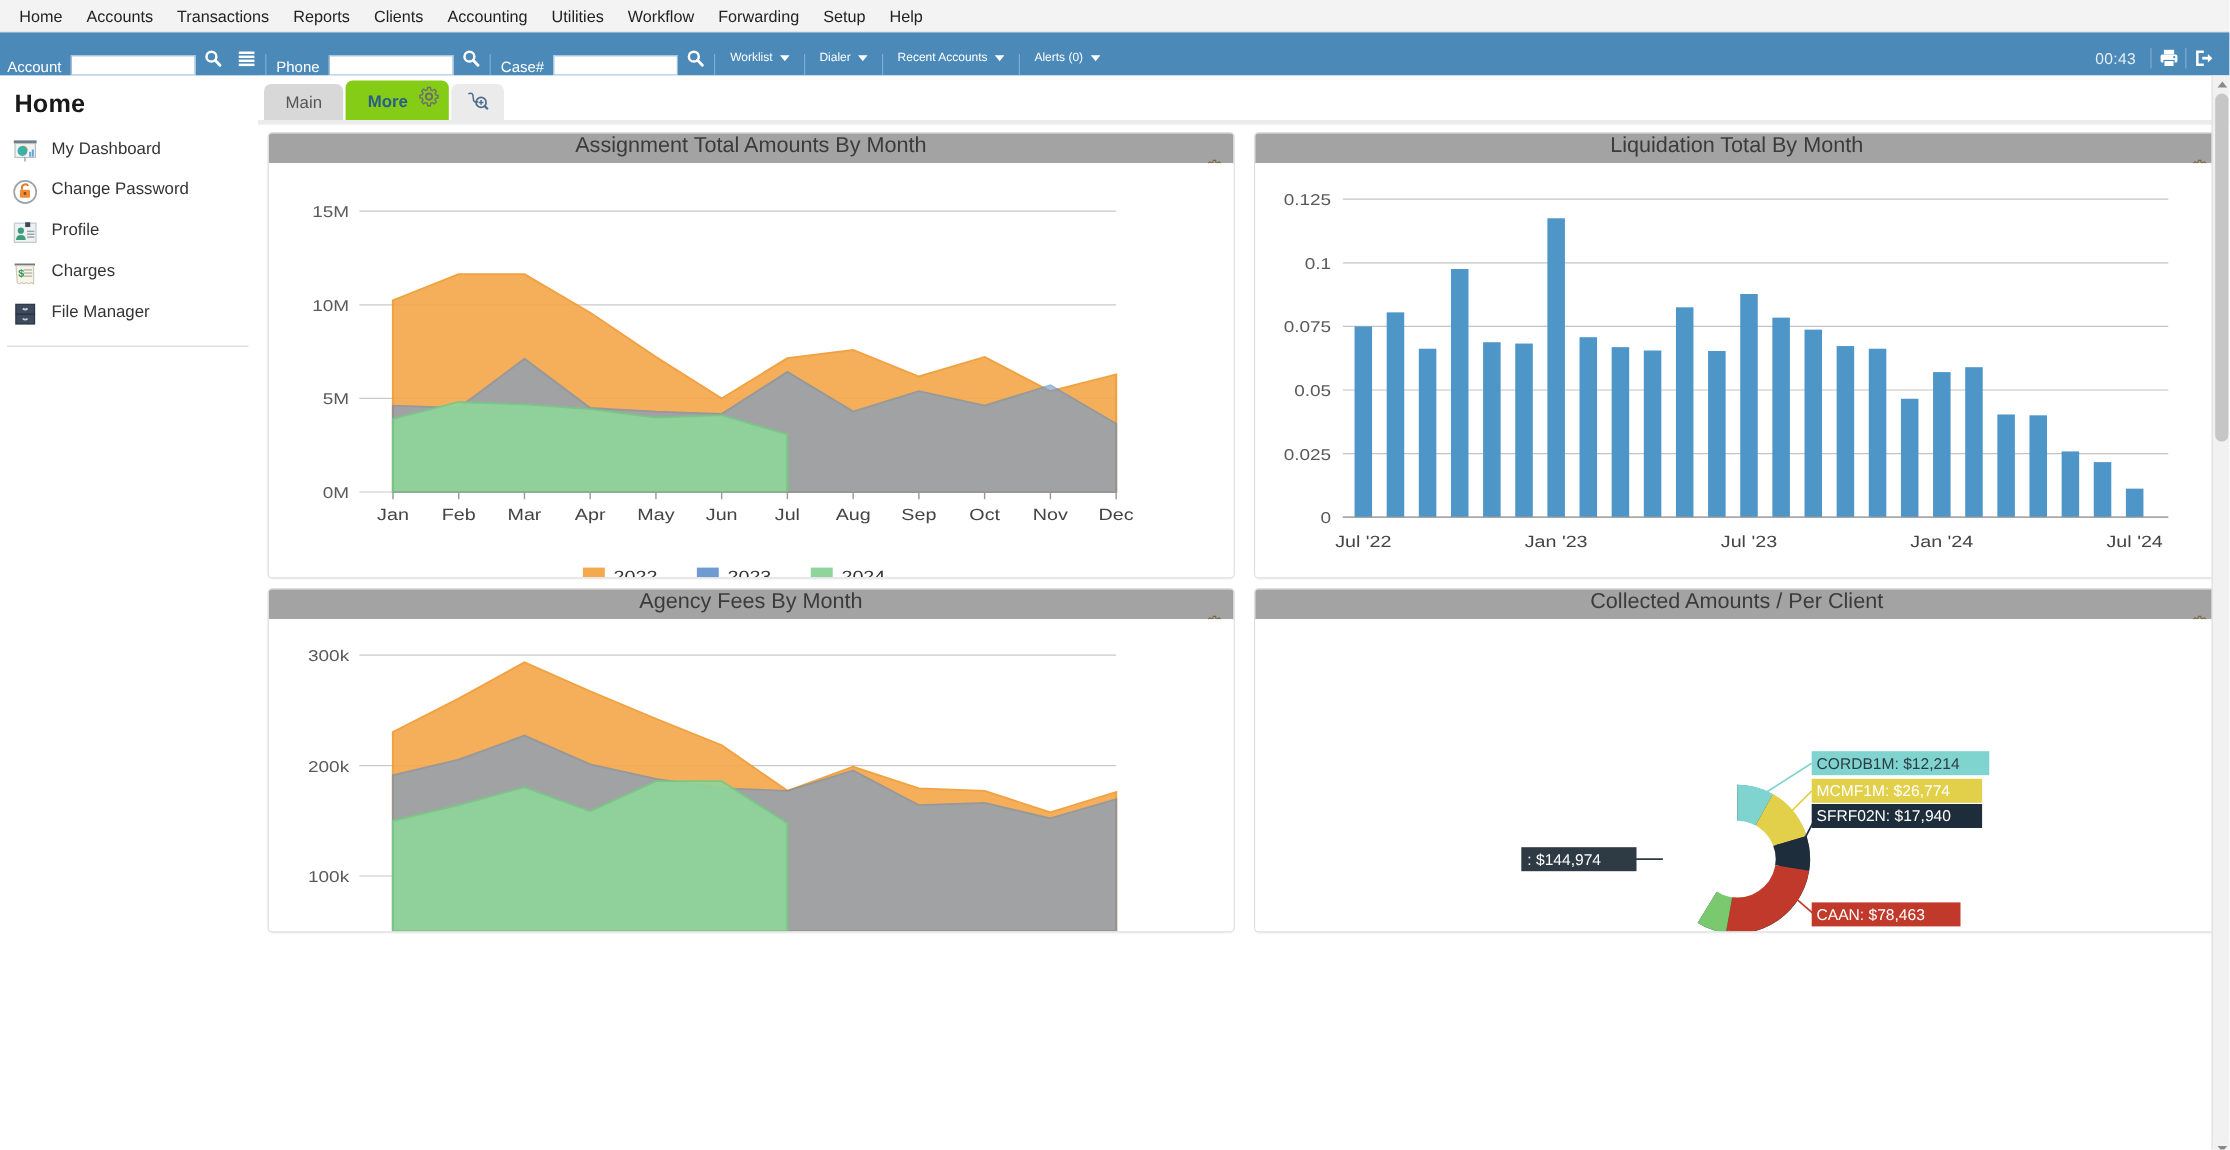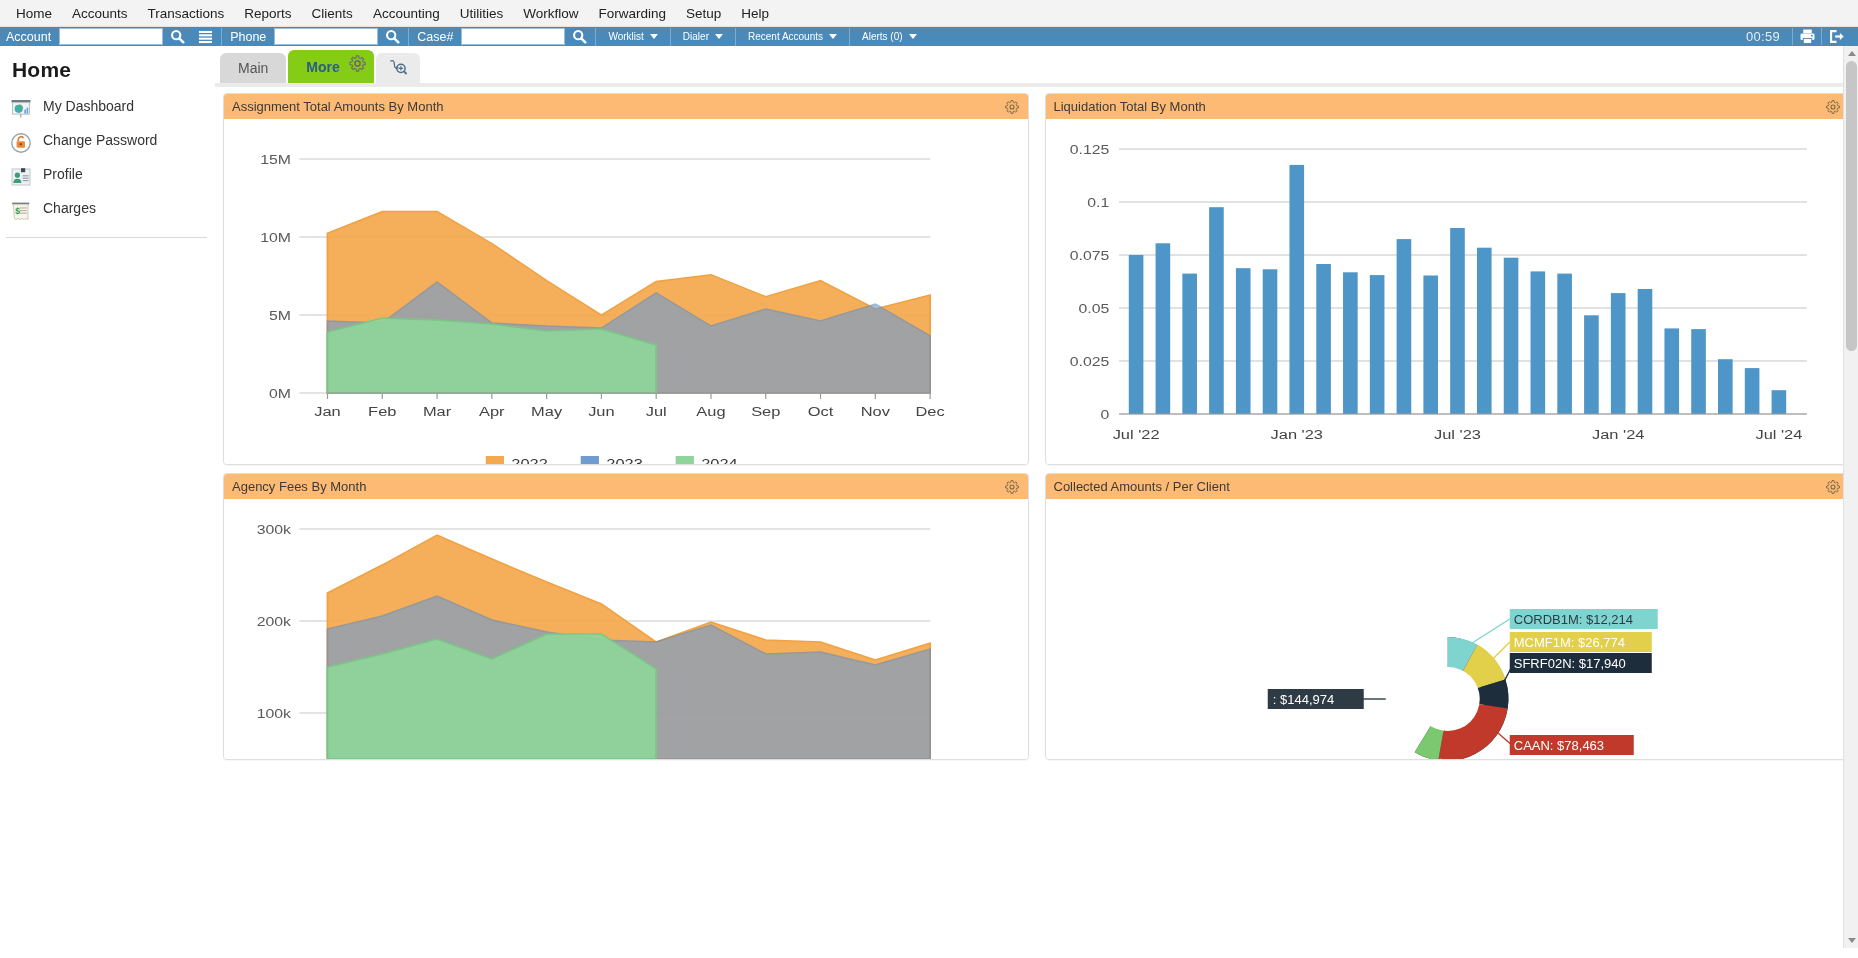--- a/index.html
+++ b/index.html
@@ -25,24 +25,24 @@
   .menubar .mi {
     font-size: 13.5px;
     color: #222;
     padding: 4px 10px;
     cursor: default;
     white-space: nowrap;
   }
 
   
   .toolbar {
-    height: 19px;
+    height: 36px;
     background: #4a89b8;
     display: flex;
-    align-items: center;
+    align-items: flex-end;
     color: #fff;
     font-size: 12.5px;
     position: relative;
   }
   .tb-label {
     padding: 0 8px 0 6px;
     font-size: 12.5px;
     color: #ffffff;
     white-space: nowrap;
   }
@@ -203,28 +203,29 @@
   }
 
   .card {
     border: 1px solid #dedede;
     border-radius: 4px;
     background: #fff;
     box-shadow: 0 1px 1px rgba(0,0,0,0.04);
     overflow: hidden;
   }
   .card-hd {
-    background: #fdba74;
+    background: #a3a3a3;
     height: 25px;
     display: flex;
     align-items: center;
     padding: 0 8px;
-    font-size: 13px;
+    font-size: 18px;
     color: #3b3b3b;
     position: relative;
+    flex-direction: column;
   }
   .card-hd .gear {
     margin-left: auto;
     cursor: pointer;
     display: flex;
   }
   .card-bd {
     background: #fff;
     position: relative;
   }
@@ -343,21 +344,21 @@
     <span>Recent Accounts</span>
     <span class="caret-d"></span>
   </div>
   <div class="tb-sep"></div>
   <div class="tb-drop">
     <span>Alerts (0)</span>
     <span class="caret-d"></span>
   </div>
 
   <div class="tb-right">
-    <div class="tb-timer">00:59</div>
+    <div class="tb-timer">00:43</div>
     <div class="tb-vline"></div>
     <div class="tb-icon-btn">
       <svg width="17" height="17" viewBox="0 0 18 18">
         <rect x="4.5" y="1.6" width="9" height="4" fill="#fff"></rect>
         <rect x="1.6" y="5.8" width="14.8" height="7" rx="1.4" fill="#fff"></rect>
         <rect x="4.5" y="11" width="9" height="5.4" fill="#fff" stroke="#4a89b8" stroke-width="1"></rect>
         <circle cx="13.6" cy="8.1" r="0.95" fill="#4a89b8"></circle>
       </svg>
     </div>
     <div class="tb-vline"></div>
@@ -426,20 +427,31 @@
           <path d="M3.4 4.4 h14.6 v15.2 l-2 -1.2 l-2 1.2 l-2 -1.2 l-2 1.2 l-2 -1.2 l-2 1.2 l-1.6 -1 z" fill="#f7f4ea" stroke="#cfc9b8"></path>
           <text x="5.3" y="13.6" font-size="9" font-family="Liberation Sans, sans-serif" fill="#2e9b4f" font-weight="bold">$</text>
           <rect x="9.6" y="7.4" width="7.2" height="1.1" fill="#b9b2a2"></rect>
           <rect x="9.6" y="10" width="7.2" height="1.1" fill="#b9b2a2"></rect>
           <rect x="9.6" y="12.6" width="7.2" height="1.1" fill="#b9b2a2"></rect>
         </svg>
       </span>
       <span>Charges</span>
     </div>
 
+    <div class="sb-item">
+      <span class="sb-ico">
+        <svg width="22" height="22" viewBox="0 0 22 22">
+          <rect x="3.2" y="2.6" width="15.6" height="8" fill="#3c4a5c" stroke="#2b3645"></rect>
+          <rect x="3.2" y="11" width="15.6" height="8" fill="#3c4a5c" stroke="#2b3645"></rect>
+          <path d="M9 6.1 q2 1.7 4 0" fill="none" stroke="#c3ccd6" stroke-width="1.5"></path>
+          <path d="M9 14.5 q2 1.7 4 0" fill="none" stroke="#c3ccd6" stroke-width="1.5"></path>
+        </svg>
+      </span>
+      <span>File Manager</span>
+    </div>
 
 
     <div class="sb-divider"></div>
   </div>
 
   <div class="content">
 
     <div class="tabstrip">
       <div class="tab">
         <span>Main</span>

